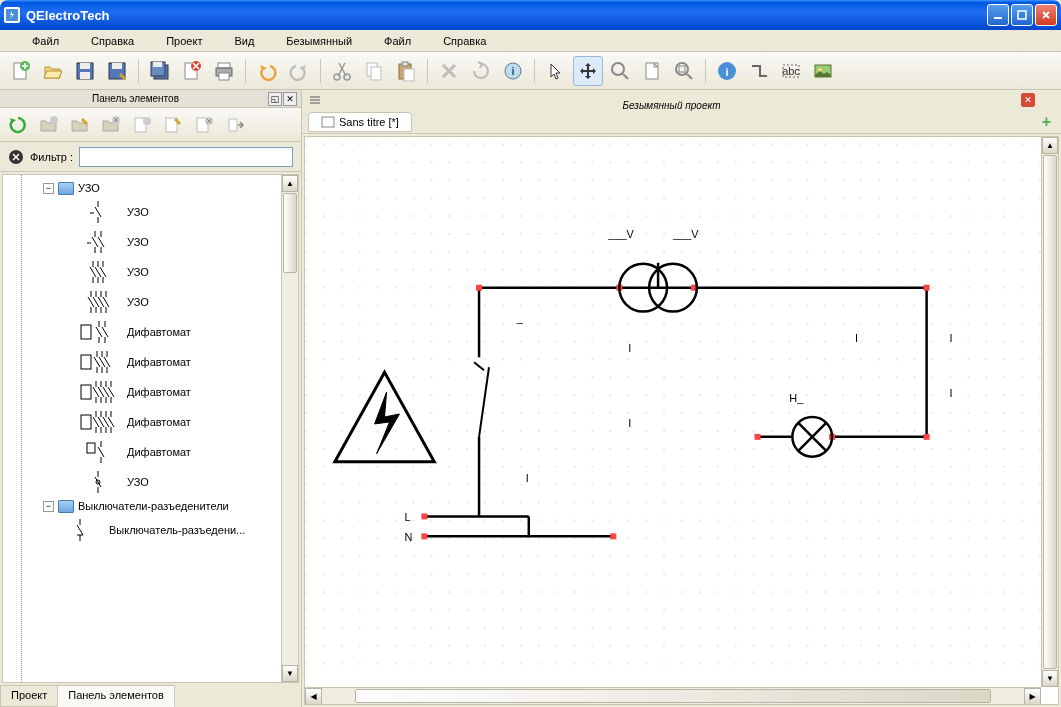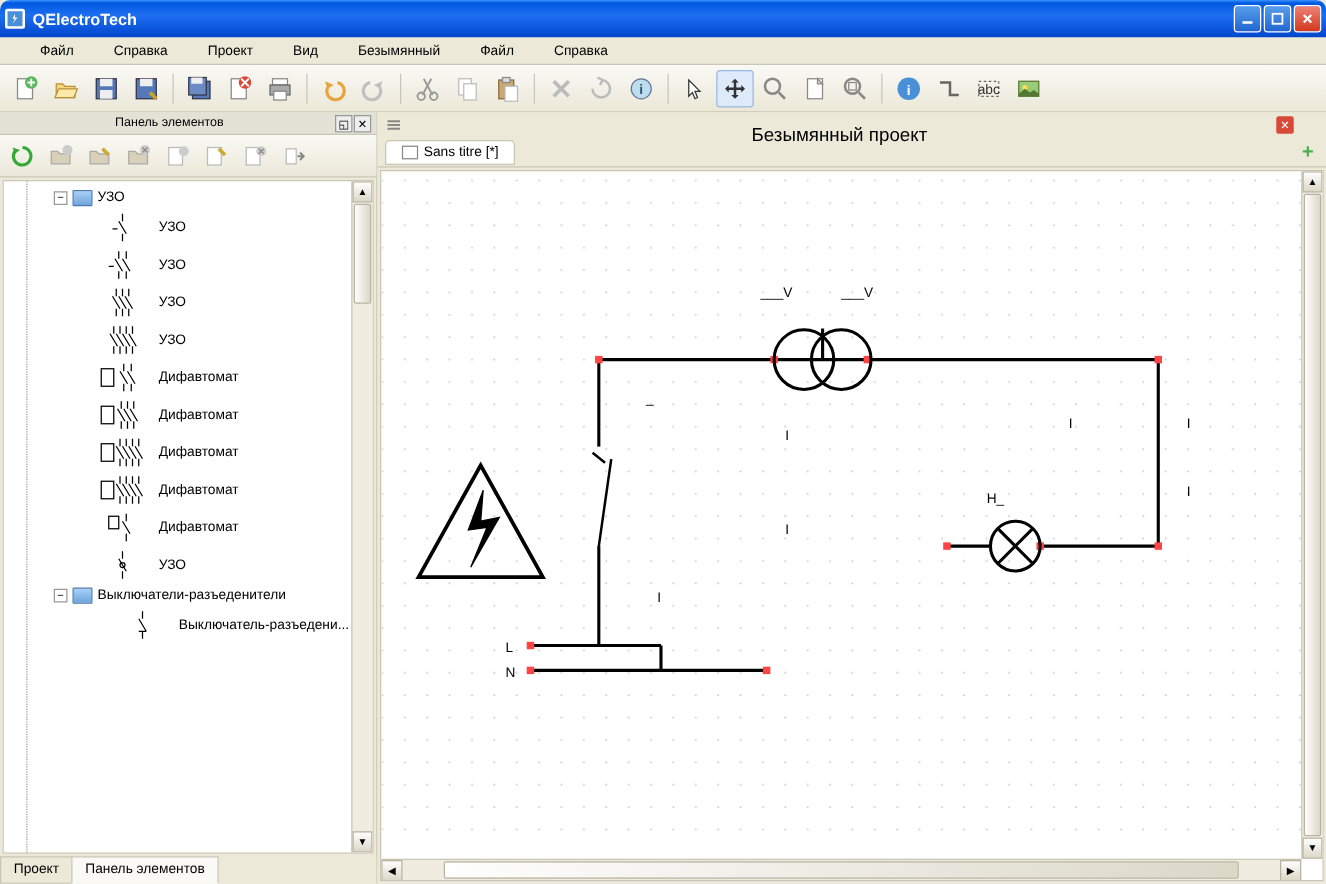--- a/index.html
+++ b/index.html
@@ -42,21 +42,21 @@
 .scroll-btn { height: 17px; background: linear-gradient(to bottom, #fefefe, #dbd8c8); border: 1px solid #b8b4a2; display: flex; align-items: center; justify-content: center; font-size: 8px; }
 .scroll-thumb { position: absolute; left: 1px; right: 1px; background: linear-gradient(to right, #fefefe, #dbd8c8); border: 1px solid #b8b4a2; border-radius: 2px; }
 
 .panel-tabs { height: 22px; display: flex; background: #ece9d8; }
 .panel-tab { padding: 3px 10px; border: 1px solid #cac6b6; background: #ece9d8; cursor: pointer; font-size: 11px; margin-right: -1px; }
 .panel-tab.active { background: #faf9f5; border-bottom-color: #faf9f5; }
 
 .canvas-area { flex: 1; display: flex; flex-direction: column; background: #ece9d8; }
 .doc-tab-row { height: 20px; display: flex; align-items: center; padding: 0 6px; background: #ece9d8; }
 .doc-tab-spacer { flex: 1; text-align: center; position: relative; }
-.doc-tab-center { position: absolute; left: 50%; transform: translateX(-50%); font-size: 15px; }
+.doc-tab-center { position: absolute; left: 50%; transform: translateX(-50%); font-size: 10px; font-style: italic; }
 .doc-close { width: 14px; height: 14px; background: #d84a38; color: #fff; display: flex; align-items: center; justify-content: center; font-size: 9px; border-radius: 2px; cursor: pointer; margin-right: 20px; }
 .sheet-tab-row { height: 24px; display: flex; align-items: center; padding: 0 6px; border-bottom: 1px solid #cac6b6; }
 .sheet-tab { padding: 3px 12px; background: #fff; border: 1px solid #cac6b6; border-radius: 4px 4px 0 0; cursor: pointer; display: flex; align-items: center; gap: 4px; }
 .sheet-add { margin-left: auto; color: #4caf50; font-size: 16px; font-weight: bold; cursor: pointer; margin-right: 4px; }
 
 .canvas-container { flex: 1; position: relative; background: #fff; margin: 2px; border: 1px solid #cac6b6; overflow: hidden; }
 .canvas-scroll-v { position: absolute; right: 0; top: 0; bottom: 17px; width: 17px; background: #f0ede0; border-left: 1px solid #cac6b6; }
 .canvas-scroll-h { position: absolute; left: 0; right: 17px; bottom: 0; height: 17px; background: #f0ede0; border-top: 1px solid #cac6b6; }
 .canvas { position: absolute; left: 0; top: 0; right: 17px; bottom: 17px; }
 
@@ -312,20 +312,28 @@
             <path d="M13 4 l4 4 M17 4 l-4 4" stroke="#888"></path>
           </svg>
         </div>
       <div class="ptbtn">
           <svg width="20" height="20">
             <path d="M4 4 h8 v12 h-8 z" fill="#fff" stroke="#bbb"></path>
             <path d="M13 10 h5 M15 7 l3 3 l-3 3" fill="none" stroke="#888" stroke-width="1.5"></path>
           </svg>
         </div>
     </div>
+    <div class="filter-row">
+      <svg width="16" height="16">
+          <circle cx="8" cy="8" r="7" fill="#333"></circle>
+          <path d="M5 5 l6 6 M11 5 l-6 6" stroke="#fff" stroke-width="1.5"></path>
+        </svg>
+      <span>Фильтр :</span>
+      <input class="filter-input" value="" style="">
+    </div>
     <div class="tree">
       <div class="tree-branch"></div>
       <div class="tree-row tree-folder-row" style="padding-left:40px">
         <div class="expander">−</div>
         <div class="folder-icon"></div>
         <span>УЗО</span>
       </div>
       <div class="tree-row" style="padding-left:76px">
           <div class="elem-icon">
             <svg width="30" height="26">
@@ -412,21 +420,21 @@
               <circle cx="15" cy="13" r="2" fill="none" stroke="#000"></circle>
             </svg>
           </div>
           <span class="elem-label">УЗО</span>
         </div>
       <div class="tree-row tree-folder-row" style="padding-left:40px">
         <div class="expander">−</div>
         <div class="folder-icon"></div>
         <span>Выключатели-разъеденители</span>
       </div>
-      <div class="tree-row" style="padding-left:92px">
+      <div class="tree-row" style="padding-left:58px">
           <div class="elem-icon">
             <svg width="30" height="26">
               <path d="M15 2 v6 M15 18 v6 M12 8 l6 10 M12 18 h6" stroke="#000" fill="none"></path>
             </svg>
           </div>
           <span class="elem-label">Выключатель-разъедени...</span>
         </div>
       <div class="tree-scroll">
         <div class="scroll-btn" style="position:absolute;top:0;left:0;right:0">▲</div>
         <div class="scroll-thumb" style="top:18px;height:80px"></div>

